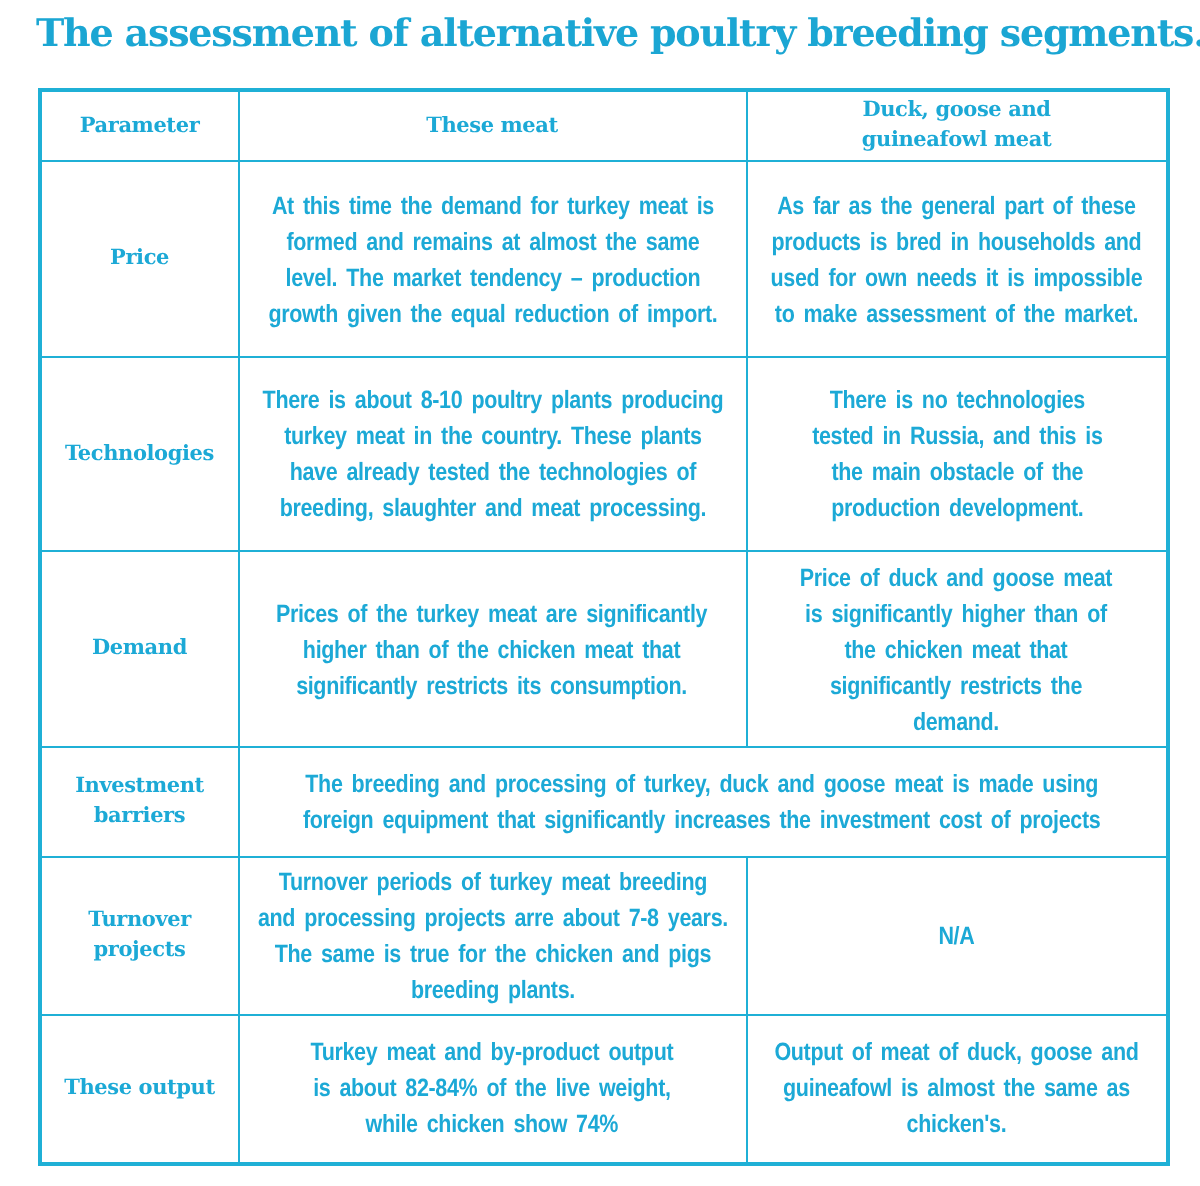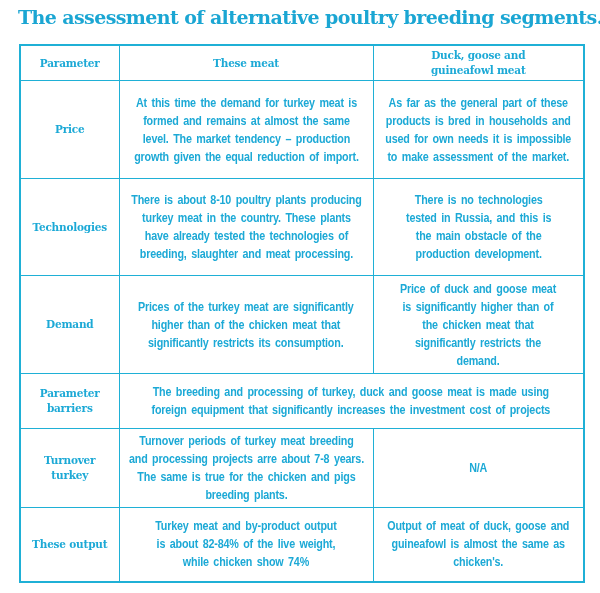--- a/index.html
+++ b/index.html
@@ -67,25 +67,25 @@
     <td class="param">Technologies</td>
     <td class="cell"><span class="txt">There is about 8-10 poultry plants producing turkey meat in the country. These plants have already tested the technologies of breeding, slaughter and meat processing.</span></td>
     <td class="cell" style="padding:0 24px"><span class="txt">There is no technologies tested in Russia, and this is the main obstacle of the production development.</span></td>
   </tr>
   <tr style="height:98px">
     <td class="param">Demand</td>
     <td class="cell" style="padding:0 6px"><span class="txt">Prices of the turkey meat are significantly higher than of the chicken meat that significantly restricts its consumption.</span></td>
     <td class="cell" style="padding:0 22px"><span class="txt">Price of duck and goose meat is significantly higher than of the chicken meat that significantly restricts the demand.</span></td>
   </tr>
   <tr style="height:55px">
-    <td class="param" style="padding:0 14px">Parameter barriers</td>
+    <td class="param" style="padding:0 14px">Investment barriers</td>
     <td class="cell" colspan="2" style="padding:0 25px"><span class="txt">The breeding and processing of turkey, duck and goose meat is made using foreign equipment that significantly increases the investment cost of projects</span></td>
   </tr>
   <tr style="height:79px">
-    <td class="param" style="padding:0 14px">Turnover turkey</td>
+    <td class="param" style="padding:0 14px">Turnover projects</td>
     <td class="cell"><span class="txt">Turnover periods of turkey meat breeding and processing projects arre about 7-8 years. The same is true for the chicken and pigs breeding plants.</span></td>
     <td class="cell"><span class="txt">N/A</span></td>
   </tr>
   <tr style="height:74px">
     <td class="param">These output</td>
     <td class="cell" style="padding:0 30px"><span class="txt">Turkey meat and by-product output is about 82-84% of the live weight, while chicken show 74%</span></td>
     <td class="cell"><span class="txt">Output of meat of duck, goose and guineafowl is almost the same as chicken's.</span></td>
   </tr>
 </tbody>
   </table>

